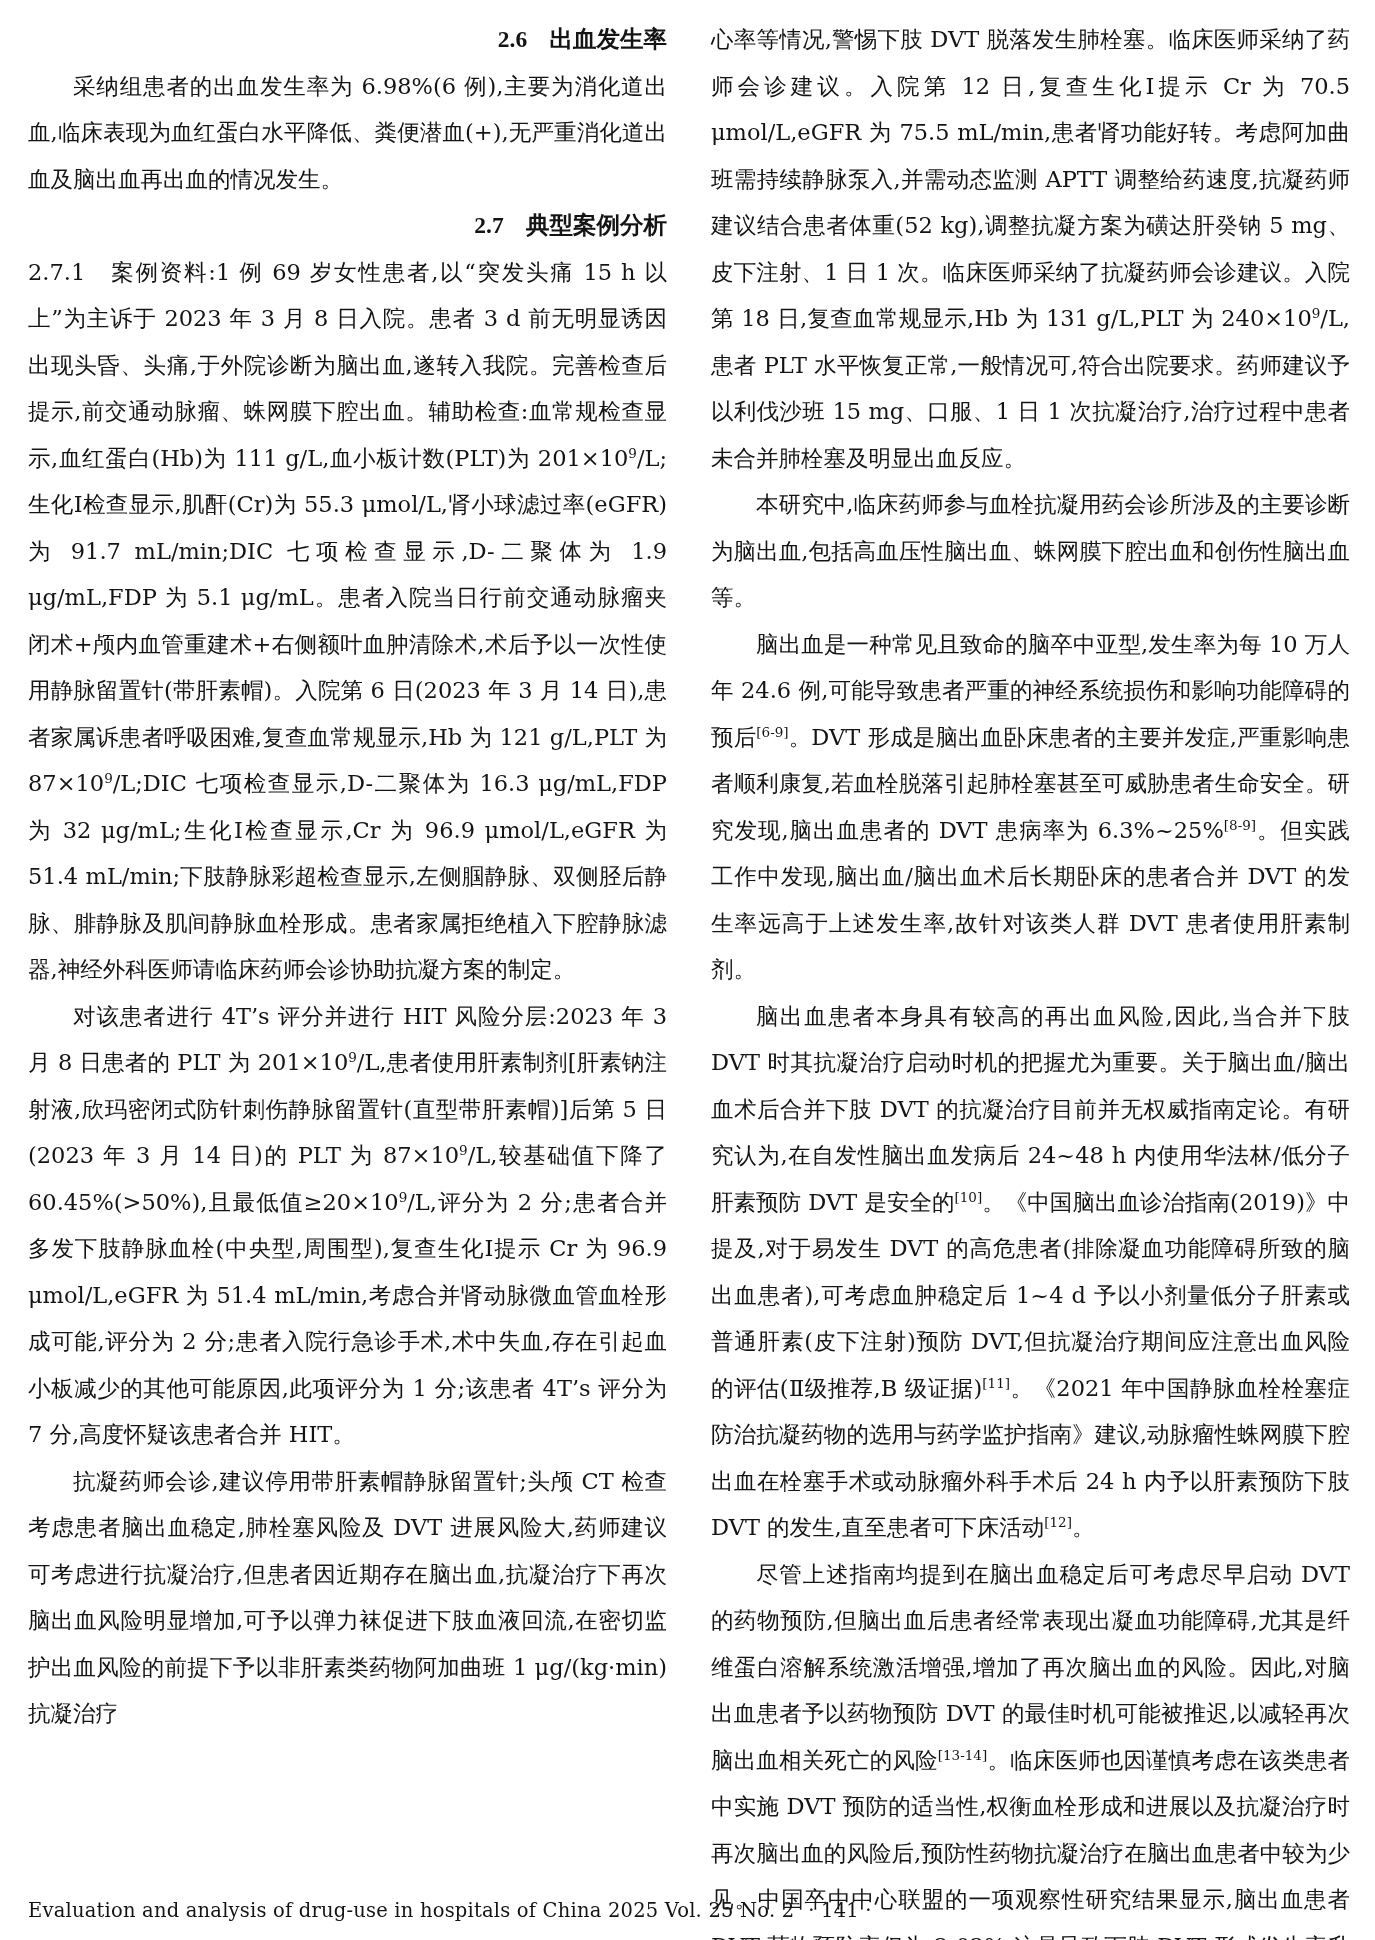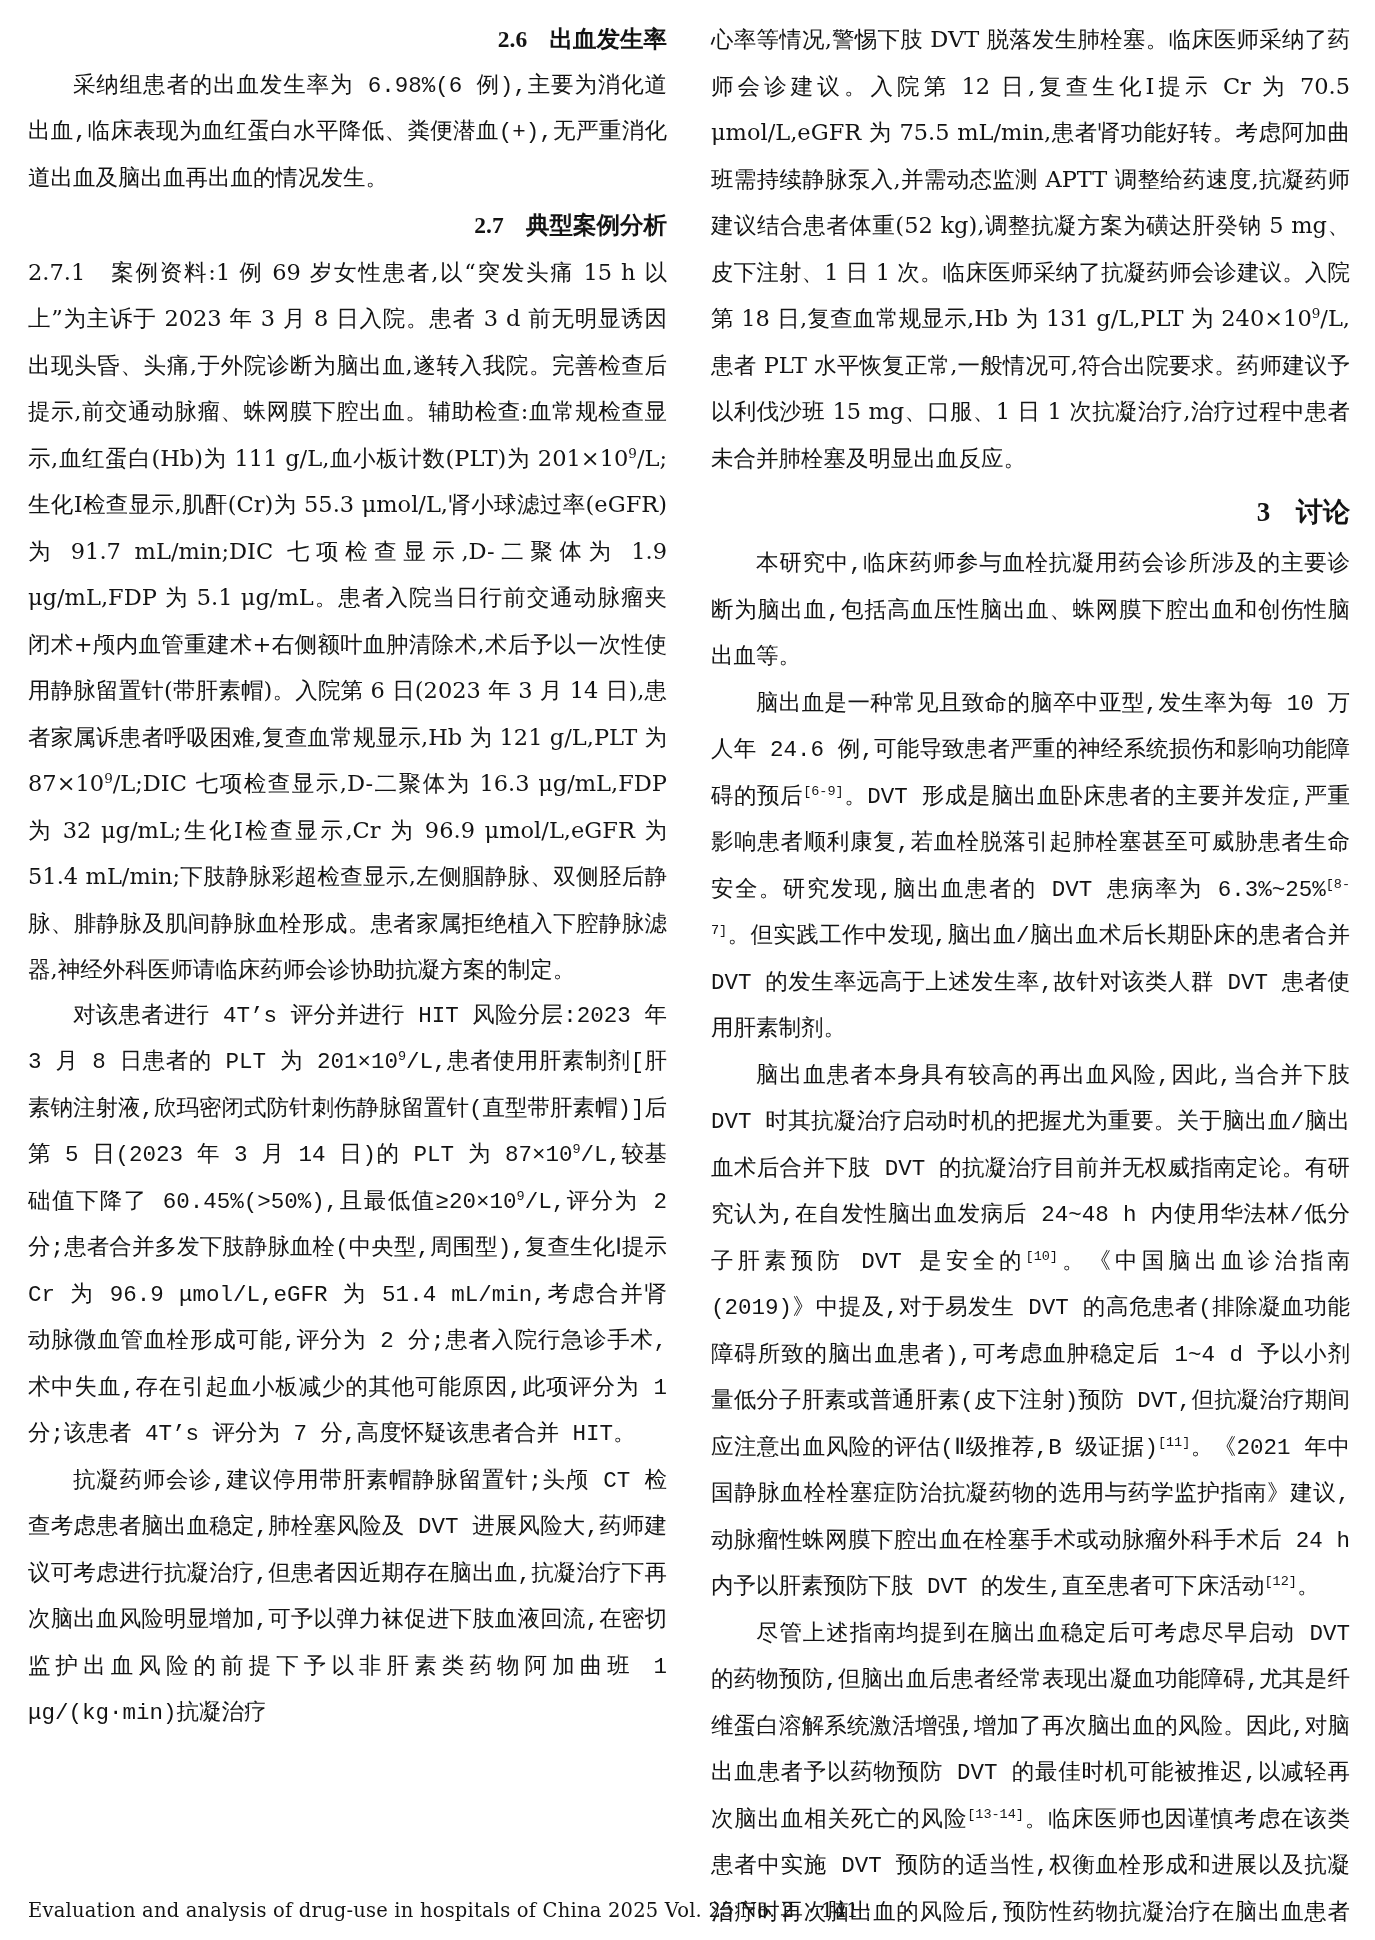--- a/index.html
+++ b/index.html
@@ -15,21 +15,21 @@
     box-sizing:border-box;
     overflow:hidden;
   }
   .columns { display:flex; gap:44px; }
   .col {
     width:639px; flex:0 0 639px;
     font-size:22.5px; line-height:46.5px;
     text-align:justify; text-justify:inter-ideograph;
   }
   .col p { margin:0; }
-  p.para.indent { text-indent:2em;font-family:Liberation Mono, monospace; }
+  p.para.indent { text-indent:2em; }
   h2.sec-heading {
     font-family:Liberation Serif, serif;
     font-weight:bold; font-size:23.5px; line-height:46.5px;
     margin:0; text-align:right;
   }
   h2.sec-heading.large { font-size:27px; line-height:54px; margin:4px 0 2px 0; }
   h2.sec-heading .sec-num { margin-right:0.95em; }
   sup.ref, sup.exp {
     font-size:0.60em; line-height:0; vertical-align:super;
   }
@@ -49,23 +49,22 @@
     <div class="col" id="col-left">
         <h2 class="sec-heading"><span class="sec-num">2.6</span><span class="sec-title">出血发生率</span></h2>
         <p class="para indent"><span>采纳组患者的出血发生率为 6.98%(6 例),主要为消化道出血,临床表现为血红蛋白水平降低、粪便潜血(+),无严重消化道出血及脑出血再出血的情况发生。</span></p>
         <h2 class="sec-heading"><span class="sec-num">2.7</span><span class="sec-title">典型案例分析</span></h2>
         <p class="para"><span>2.7.1　案例资料:1 例 69 岁女性患者,以“突发头痛 15 h 以上”为主诉于 2023 年 3 月 8 日入院。患者 3 d 前无明显诱因出现头昏、头痛,于外院诊断为脑出血,遂转入我院。完善检查后提示,前交通动脉瘤、蛛网膜下腔出血。辅助检查:血常规检查显示,血红蛋白(Hb)为 111 g/L,血小板计数(PLT)为 201×10</span><sup class="exp">9</sup><span>/L;生化Ⅰ检查显示,肌酐(Cr)为 55.3 μmol/L,肾小球滤过率(eGFR)为 91.7 mL/min;DIC 七项检查显示,D-二聚体为 1.9 μg/mL,FDP 为 5.1 μg/mL。患者入院当日行前交通动脉瘤夹闭术+颅内血管重建术+右侧额叶血肿清除术,术后予以一次性使用静脉留置针(带肝素帽)。入院第 6 日(2023 年 3 月 14 日),患者家属诉患者呼吸困难,复查血常规显示,Hb 为 121 g/L,PLT 为 87×10</span><sup class="exp">9</sup><span>/L;DIC 七项检查显示,D-二聚体为 16.3 μg/mL,FDP 为 32 μg/mL;生化Ⅰ检查显示,Cr 为 96.9 μmol/L,eGFR 为 51.4 mL/min;下肢静脉彩超检查显示,左侧腘静脉、双侧胫后静脉、腓静脉及肌间静脉血栓形成。患者家属拒绝植入下腔静脉滤器,神经外科医师请临床药师会诊协助抗凝方案的制定。</span></p>
         <p class="para indent"><span>对该患者进行 4T’s 评分并进行 HIT 风险分层:2023 年 3 月 8 日患者的 PLT 为 201×10</span><sup class="exp">9</sup><span>/L,患者使用肝素制剂[肝素钠注射液,欣玛密闭式防针刺伤静脉留置针(直型带肝素帽)]后第 5 日(2023 年 3 月 14 日)的 PLT 为 87×10</span><sup class="exp">9</sup><span>/L,较基础值下降了 60.45%(&gt;50%),且最低值≥20×10</span><sup class="exp">9</sup><span>/L,评分为 2 分;患者合并多发下肢静脉血栓(中央型,周围型),复查生化Ⅰ提示 Cr 为 96.9 μmol/L,eGFR 为 51.4 mL/min,考虑合并肾动脉微血管血栓形成可能,评分为 2 分;患者入院行急诊手术,术中失血,存在引起血小板减少的其他可能原因,此项评分为 1 分;该患者 4T’s 评分为 7 分,高度怀疑该患者合并 HIT。</span></p>
         <p class="para indent"><span>抗凝药师会诊,建议停用带肝素帽静脉留置针;头颅 CT 检查考虑患者脑出血稳定,肺栓塞风险及 DVT 进展风险大,药师建议可考虑进行抗凝治疗,但患者因近期存在脑出血,抗凝治疗下再次脑出血风险明显增加,可予以弹力袜促进下肢血液回流,在密切监护出血风险的前提下予以非肝素类药物阿加曲班 1 μg/(kg·min)抗凝治疗</span></p>
       </div>
     <div class="col" id="col-right">
         <p class="para"><span>心率等情况,警惕下肢 DVT 脱落发生肺栓塞。临床医师采纳了药师会诊建议。入院第 12 日,复查生化Ⅰ提示 Cr 为 70.5 μmol/L,eGFR 为 75.5 mL/min,患者肾功能好转。考虑阿加曲班需持续静脉泵入,并需动态监测 APTT 调整给药速度,抗凝药师建议结合患者体重(52 kg),调整抗凝方案为磺达肝癸钠 5 mg、皮下注射、1 日 1 次。临床医师采纳了抗凝药师会诊建议。入院第 18 日,复查血常规显示,Hb 为 131 g/L,PLT 为 240×10</span><sup class="exp">9</sup><span>/L,患者 PLT 水平恢复正常,一般情况可,符合出院要求。药师建议予以利伐沙班 15 mg、口服、1 日 1 次抗凝治疗,治疗过程中患者未合并肺栓塞及明显出血反应。</span></p>
-        <h2 class="sec-heading large"><span class="sec-num">3</span><span class="sec-title">讨论</span></h2>
         <p class="para indent"><span>本研究中,临床药师参与血栓抗凝用药会诊所涉及的主要诊断为脑出血,包括高血压性脑出血、蛛网膜下腔出血和创伤性脑出血等。</span></p>
-        <p class="para indent"><span>脑出血是一种常见且致命的脑卒中亚型,发生率为每 10 万人年 24.6 例,可能导致患者严重的神经系统损伤和影响功能障碍的预后</span><sup class="ref">[6-9]</sup><span>。DVT 形成是脑出血卧床患者的主要并发症,严重影响患者顺利康复,若血栓脱落引起肺栓塞甚至可威胁患者生命安全。研究发现,脑出血患者的 DVT 患病率为 6.3%~25%</span><sup class="ref">[8-7]</sup><span>。但实践工作中发现,脑出血/脑出血术后长期卧床的患者合并 DVT 的发生率远高于上述发生率,故针对该类人群 DVT 患者使用肝素制剂。</span></p>
+        <p class="para indent"><span>脑出血是一种常见且致命的脑卒中亚型,发生率为每 10 万人年 24.6 例,可能导致患者严重的神经系统损伤和影响功能障碍的预后</span><sup class="ref">[6-9]</sup><span>。DVT 形成是脑出血卧床患者的主要并发症,严重影响患者顺利康复,若血栓脱落引起肺栓塞甚至可威胁患者生命安全。研究发现,脑出血患者的 DVT 患病率为 6.3%~25%</span><sup class="ref">[8-9]</sup><span>。但实践工作中发现,脑出血/脑出血术后长期卧床的患者合并 DVT 的发生率远高于上述发生率,故针对该类人群 DVT 患者使用肝素制剂。</span></p>
         <p class="para indent"><span>脑出血患者本身具有较高的再出血风险,因此,当合并下肢 DVT 时其抗凝治疗启动时机的把握尤为重要。关于脑出血/脑出血术后合并下肢 DVT 的抗凝治疗目前并无权威指南定论。有研究认为,在自发性脑出血发病后 24~48 h 内使用华法林/低分子肝素预防 DVT 是安全的</span><sup class="ref">[10]</sup><span>。《中国脑出血诊治指南(2019)》中提及,对于易发生 DVT 的高危患者(排除凝血功能障碍所致的脑出血患者),可考虑血肿稳定后 1~4 d 予以小剂量低分子肝素或普通肝素(皮下注射)预防 DVT,但抗凝治疗期间应注意出血风险的评估(Ⅱ级推荐,B 级证据)</span><sup class="ref">[11]</sup><span>。《2021 年中国静脉血栓栓塞症防治抗凝药物的选用与药学监护指南》建议,动脉瘤性蛛网膜下腔出血在栓塞手术或动脉瘤外科手术后 24 h 内予以肝素预防下肢 DVT 的发生,直至患者可下床活动</span><sup class="ref">[12]</sup><span>。</span></p>
         <p class="para indent"><span>尽管上述指南均提到在脑出血稳定后可考虑尽早启动 DVT 的药物预防,但脑出血后患者经常表现出凝血功能障碍,尤其是纤维蛋白溶解系统激活增强,增加了再次脑出血的风险。因此,对脑出血患者予以药物预防 DVT 的最佳时机可能被推迟,以减轻再次脑出血相关死亡的风险</span><sup class="ref">[13-14]</sup><span>。临床医师也因谨慎考虑在该类患者中实施 DVT 预防的适当性,权衡血栓形成和进展以及抗凝治疗时再次脑出血的风险后,预防性药物抗凝治疗在脑出血患者中较为少见。中国卒中中心联盟的一项观察性研究结果显示,脑出血患者 DVT 药物预防率仅为 2.02%,这是导致下肢 DVT 形成发生率升高的主要原因之一</span></p>
       </div>
   </div>
 
   <div class="footer">
     <span>
       <span class="en">Evaluation and analysis of drug-use in hospitals of China 2025 Vol. 25 No. 2</span><span class="en pgno">· 141 ·</span>
     </span>
   </div>

